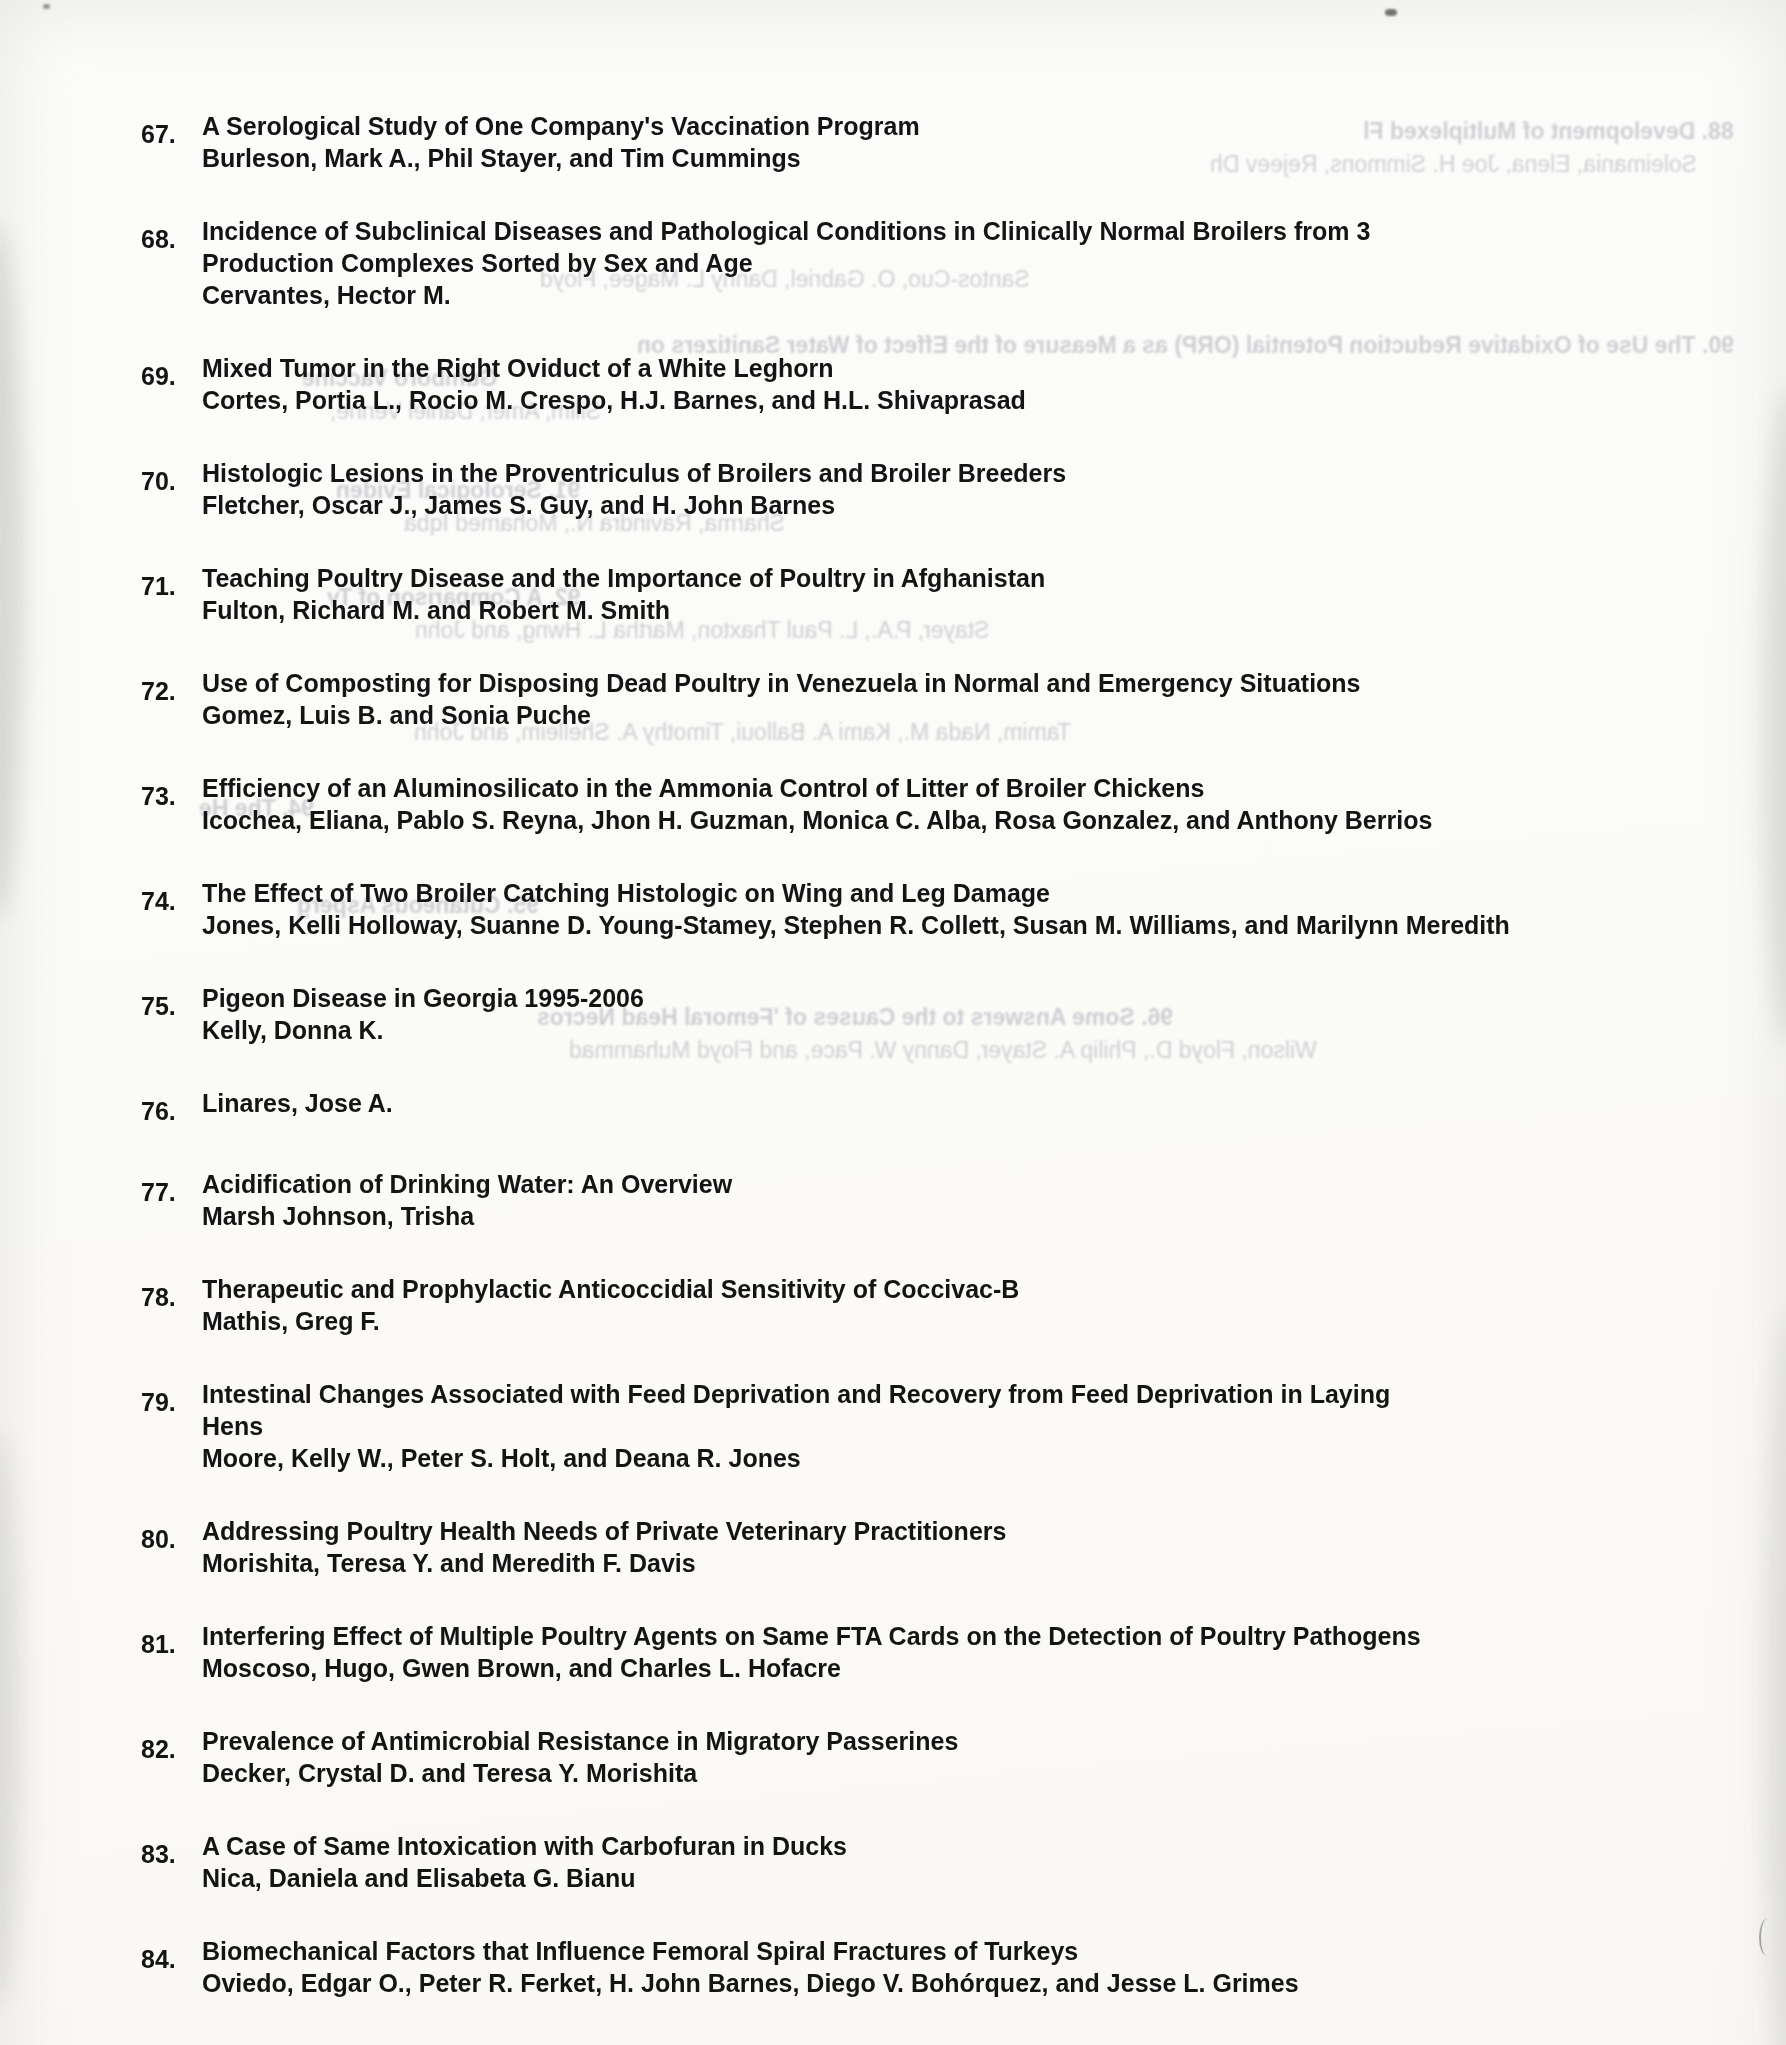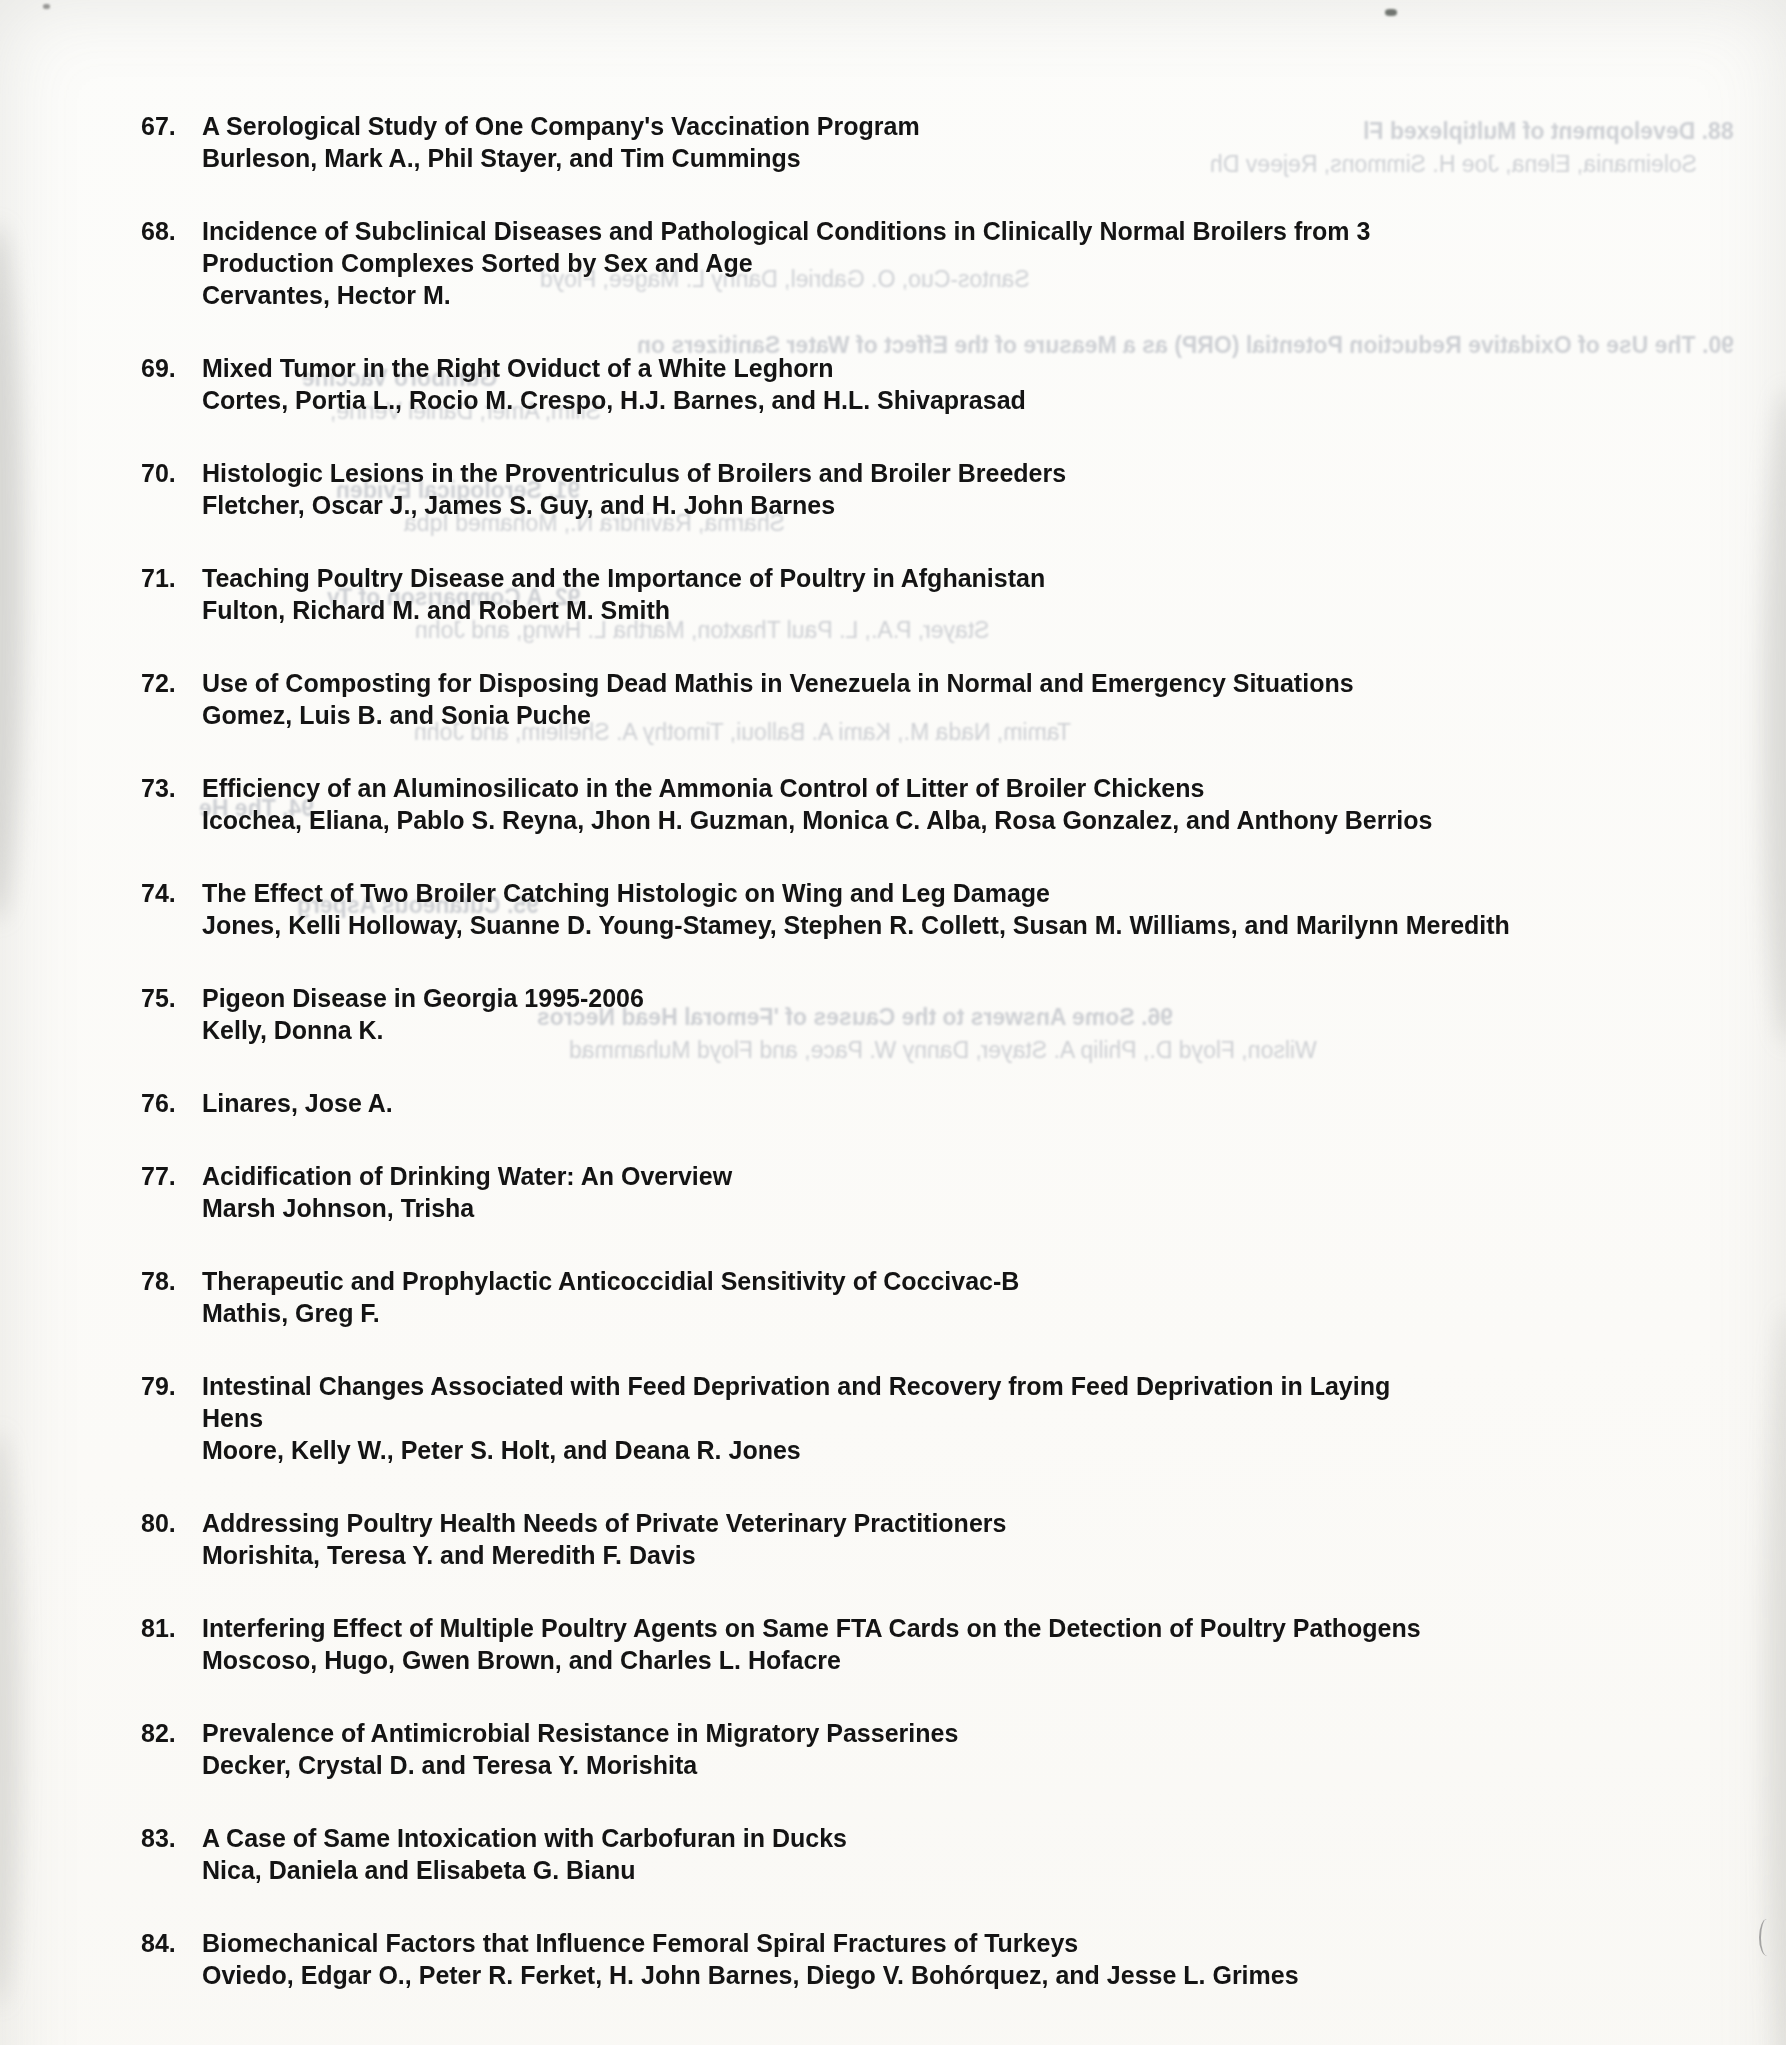--- a/index.html
+++ b/index.html
@@ -67,20 +67,21 @@
   .entry {
     display: flex;
     margin-bottom: 41px;
     color: #141414;
     font-size: 25px;
     line-height: 32px;
   }
   .entry-num {
     flex: 0 0 61px;
     font-weight: 700;
+    margin-top: 8px;
   }
   .entry-body {
     flex: 1;
     min-width: 0;
   }
   .entry-title {
     font-weight: 700;
     white-space: pre-line;
   }
   .entry-authors {
@@ -152,21 +153,21 @@
       <div class="entry">
     <div class="entry-num">71.</div>
     <div class="entry-body">
       <div class="entry-title">Teaching Poultry Disease and the Importance of Poultry in Afghanistan</div>
       <div class="entry-authors">Fulton, Richard M. and Robert M. Smith</div>
     </div>
   </div>
       <div class="entry">
     <div class="entry-num">72.</div>
     <div class="entry-body">
-      <div class="entry-title">Use of Composting for Disposing Dead Mathis in Venezuela in Normal and Emergency Situations</div>
+      <div class="entry-title">Use of Composting for Disposing Dead Poultry in Venezuela in Normal and Emergency Situations</div>
       <div class="entry-authors">Gomez, Luis B. and Sonia Puche</div>
     </div>
   </div>
       <div class="entry">
     <div class="entry-num">73.</div>
     <div class="entry-body">
       <div class="entry-title">Efficiency of an Aluminosilicato in the Ammonia Control of Litter of Broiler Chickens</div>
       <div class="entry-authors">Icochea, Eliana, Pablo S. Reyna, Jhon H. Guzman, Monica C. Alba, Rosa Gonzalez, and Anthony Berrios</div>
     </div>
   </div>

